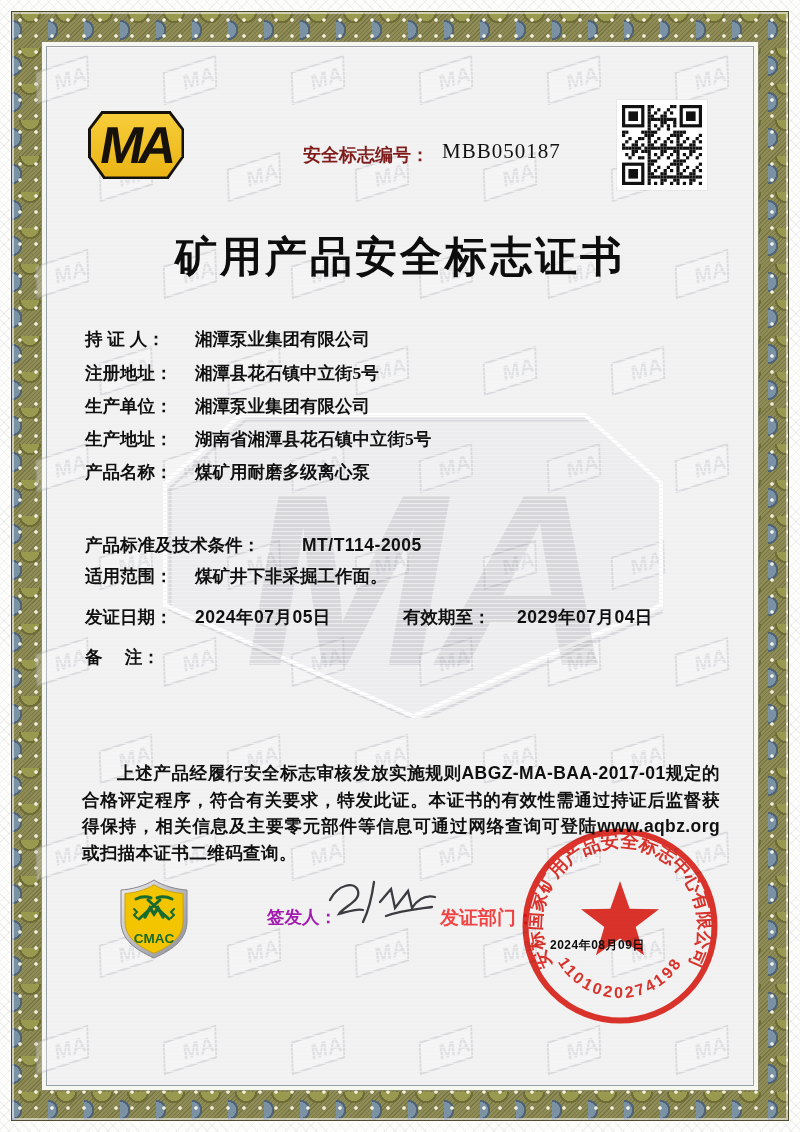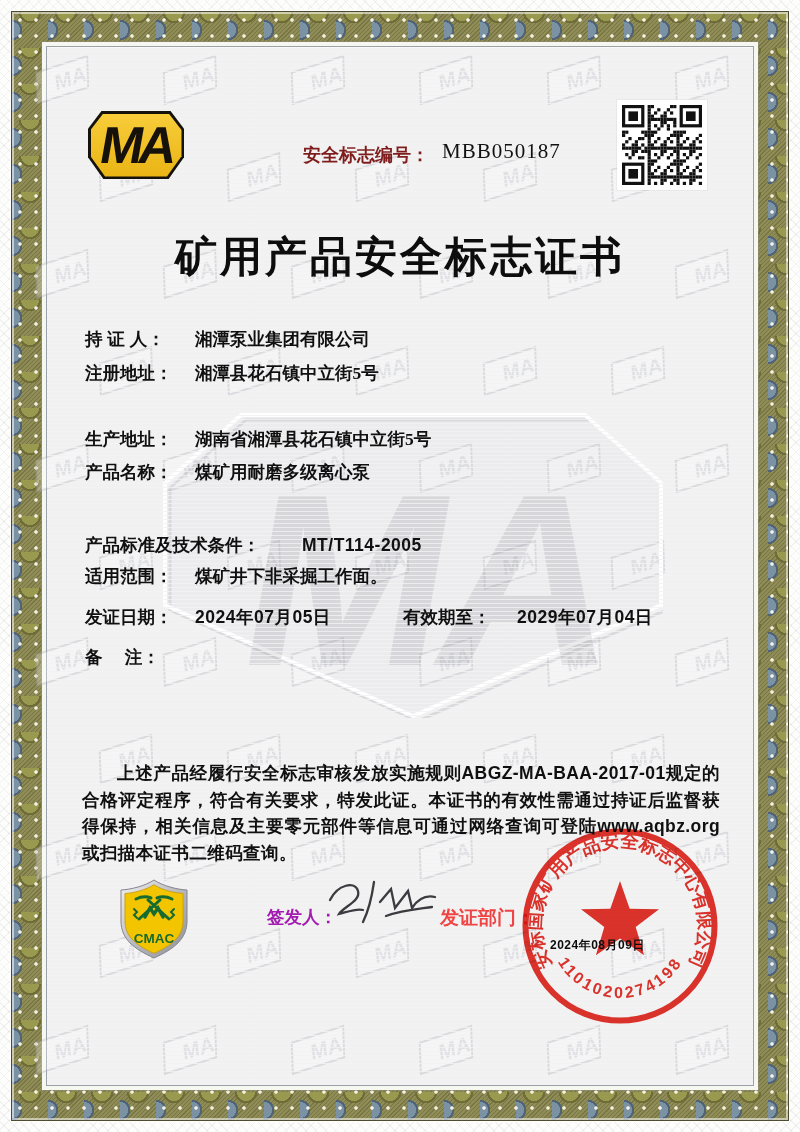--- a/index.html
+++ b/index.html
@@ -389,20 +389,23 @@
     </svg>
 
   <div class="title">矿用产品安全标志证书</div>
 
   <div class="row" style="top:327px">
     <span class="lbl">持 证 人：</span><span class="val">湘潭泵业集团有限公司</span>
   </div>
   <div class="row" style="top:361px">
     <span class="lbl">注册地址：</span><span class="val">湘潭县花石镇中立街5号</span>
   </div>
+  <div class="row" style="top:394px">
+    <span class="lbl">生产单位：</span><span class="val">湘潭泵业集团有限公司</span>
+  </div>
   <div class="row" style="top:427px">
     <span class="lbl">生产地址：</span><span class="val">湖南省湘潭县花石镇中立街5号</span>
   </div>
   <div class="row" style="top:460px">
     <span class="lbl">产品名称：</span><span class="val">煤矿用耐磨多级离心泵</span>
   </div>
   <div class="row" style="top:533px">
     <span class="lbl wide">产品标准及技术条件：</span><span class="val code">MT/T114-2005</span>
   </div>
   <div class="row" style="top:564px">

